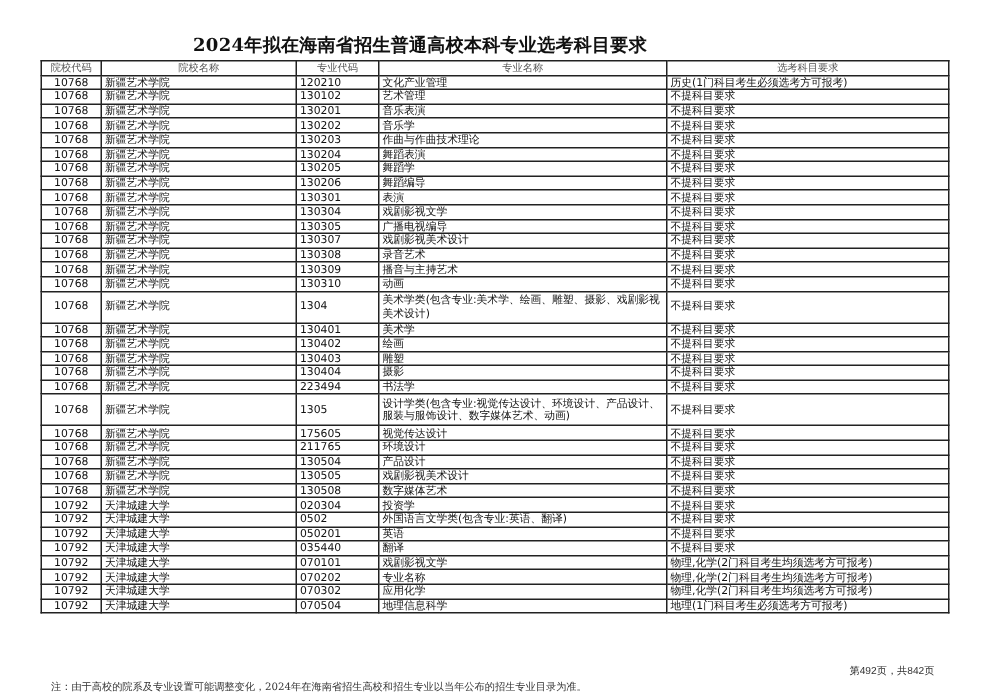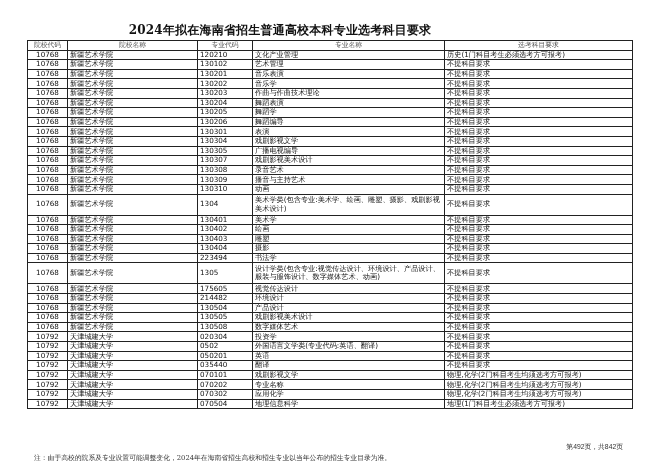--- a/index.html
+++ b/index.html
@@ -199,21 +199,21 @@
       <tr>
         <td class="code">10768</td>
         <td>新疆艺术学院</td>
         <td>175605</td>
         <td>视觉传达设计</td>
         <td>不提科目要求</td>
       </tr>
       <tr>
         <td class="code">10768</td>
         <td>新疆艺术学院</td>
-        <td>214482</td>
+        <td>211765</td>
         <td>环境设计</td>
         <td>不提科目要求</td>
       </tr>
       <tr>
         <td class="code">10768</td>
         <td>新疆艺术学院</td>
         <td>130504</td>
         <td>产品设计</td>
         <td>不提科目要求</td>
       </tr>
@@ -235,21 +235,21 @@
         <td class="code">10792</td>
         <td>天津城建大学</td>
         <td>020304</td>
         <td>投资学</td>
         <td>不提科目要求</td>
       </tr>
       <tr>
         <td class="code">10792</td>
         <td>天津城建大学</td>
         <td>0502</td>
-        <td>外国语言文学类(专业代码:英语、翻译)</td>
+        <td>外国语言文学类(包含专业:英语、翻译)</td>
         <td>不提科目要求</td>
       </tr>
       <tr>
         <td class="code">10792</td>
         <td>天津城建大学</td>
         <td>050201</td>
         <td>英语</td>
         <td>不提科目要求</td>
       </tr>
       <tr>

